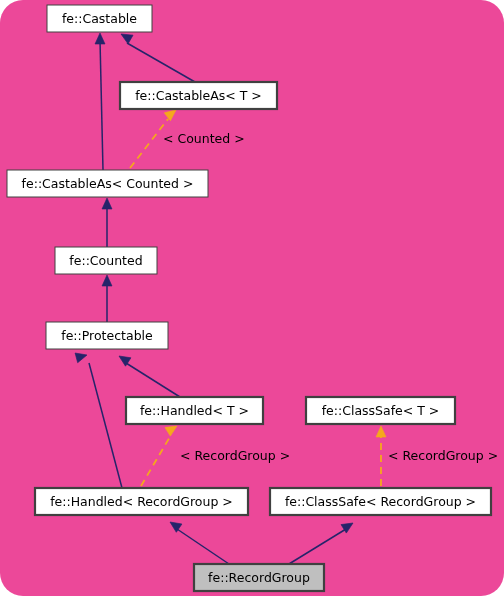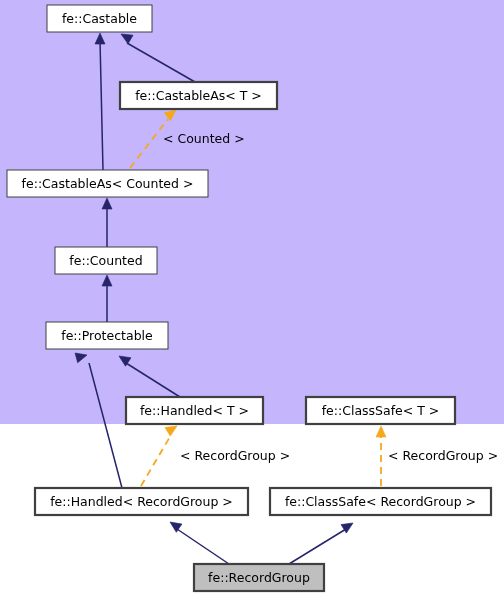--- a/index.html
+++ b/index.html
@@ -10,22 +10,23 @@
   }
   body {
     width: 504px;
     height: 596px;
     font-family: "DejaVu Sans", sans-serif;
     overflow: hidden;
   }
   #diagram-root {
     position: relative;
     width: 504px;
-    height: 424px;
-    background: #c4b5fd;
+    height: 596px;
+    background: #ec4899;
+    border-radius: 23px;
   }
   svg#graph {
     position: absolute;
     top: 0;
     left: 0;
     width: 504px;
     height: 596px;
     display: block;
   }
   .node-box {

